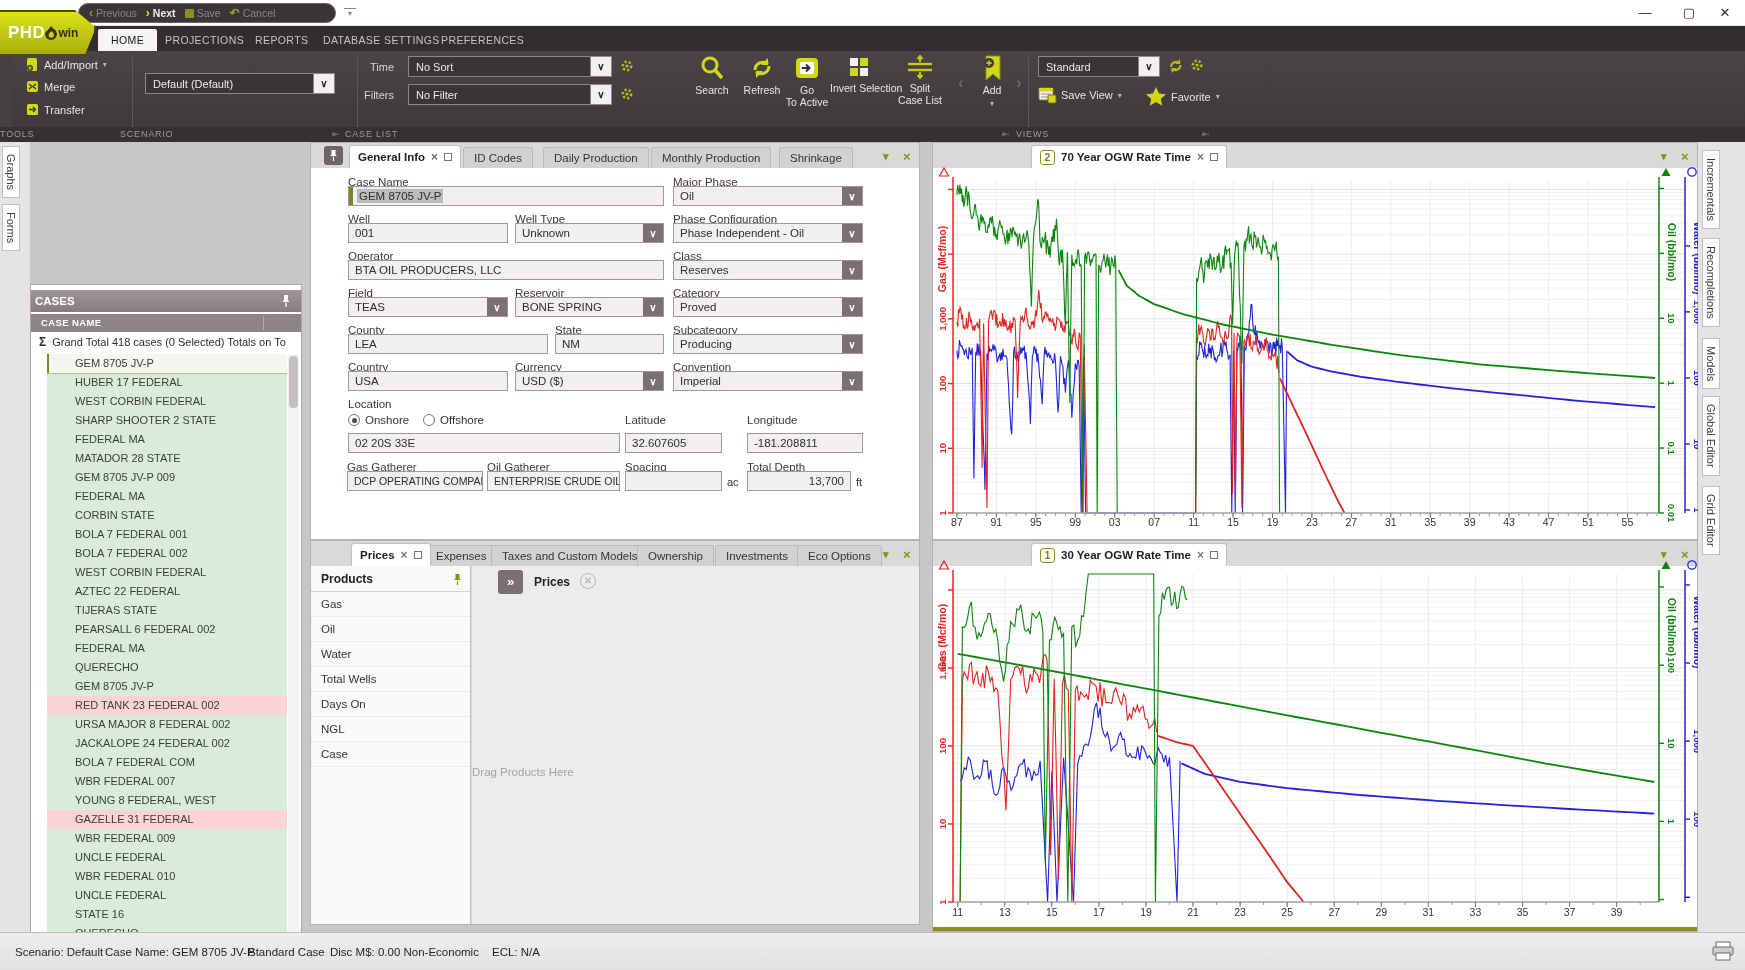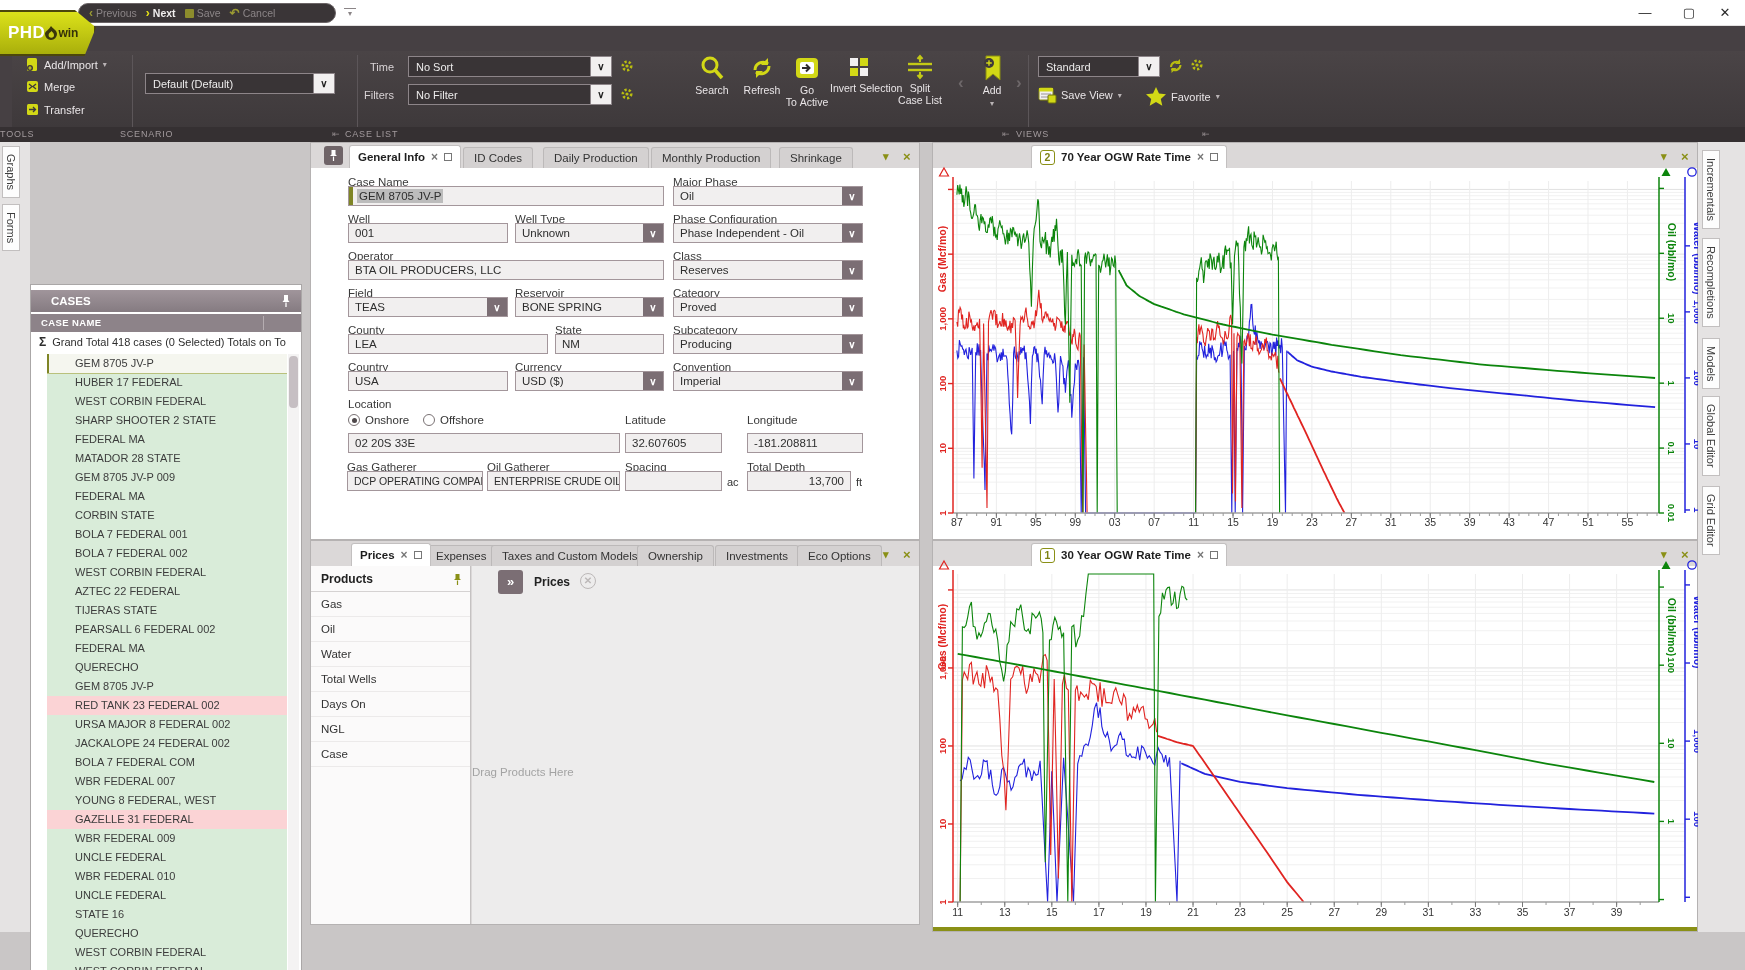--- a/index.html
+++ b/index.html
@@ -37,21 +37,21 @@
 .ddark{position:absolute;height:21px;background:#393436;border:1px solid #8d8589;display:flex;align-items:center;color:#ecebeb;font-size:11px;cursor:pointer}
 .ddark span.v{flex:1;padding-left:7px}
 .ddw{width:21px;height:100%;background:#f2f0f0;color:#222;font-weight:bold;font-size:10px;display:flex;align-items:center;justify-content:center;border-left:1px solid #8d8589}
 .rsmall{position:absolute;color:#d9d4d6;font-size:11px}
 .navgl{position:absolute;color:#6e686a;font-size:17px;font-weight:bold;cursor:pointer}
 
 .rail{background:#e5e3e3}
 .vtab{position:absolute;background:#fdfdfd;border:1px solid #c2bfbf;color:#3d3d3d;font-size:11px;writing-mode:vertical-rl;text-align:center;padding:7px 2px;cursor:pointer}
 
 #cases{left:30px;top:142px;width:272px;height:783px;background:#fff;border:1px solid #aaa7a7}
-#casehdr{left:0;top:5px;width:270px;height:22px;background:linear-gradient(#a0959b,#857b81);color:#fff;font-weight:bold;font-size:11.5px;line-height:22px;padding-left:20px}
+#casehdr{left:0;top:5px;width:270px;height:22px;background:linear-gradient(#a0959b,#857b81);color:#fff;font-weight:bold;font-size:11.5px;line-height:22px;padding-left:4px}
 #colhdr{left:0;top:29px;width:270px;height:18px;background:#8d8389;color:#fff;font-weight:bold;font-size:9.5px;letter-spacing:.4px;line-height:18px;padding-left:10px}
 #colhdr .cdv{position:absolute;left:232px;top:2px;width:1px;height:14px;background:#b5adb1}
 #sumrow{left:0;top:47px;width:270px;height:20px;background:#fff;font-size:11px;color:#2e2e2e;line-height:20px;white-space:nowrap;overflow:hidden}
 #sumrow b{font-size:12px;padding:0 6px 0 8px}
 #caserows{left:16px;top:69px;width:240px;height:648px;overflow:hidden}
 .crow{height:19px;line-height:19px;font-size:11px;color:#3c3c3c;padding-left:28px;background:#d9ecd9;white-space:nowrap;overflow:hidden;cursor:pointer}
 .crow.pink{background:#fbd3d5}
 .crow.sel{background:#f5f6ef;outline:1px solid #b9c17c;position:relative}
 .crow.sel::before{content:"";position:absolute;left:-3px;top:0;width:5px;height:100%;background:#7f8526}
 #vscroll{left:257px;top:69px;width:11px;height:648px;background:#f4f3f3}
@@ -130,20 +130,27 @@
   <div id="logo" class="abs">
       <b>PHD</b>
       <svg width="13" height="15" viewBox="0 0 13 15">
         <path d="M6 0c2 3 6 4 6 8a6 6 0 0 1-12 0C0 5 4 4 6 0z" fill="#3a360b"></path>
         <path d="M6.5 5c1 1.5 2.5 2 2.5 4a2.7 2.7 0 0 1-5.4 0C3.6 7 5.5 6.5 6.5 5z" fill="#c7cd14"></path>
       </svg>
       <i>win</i>
     </div>
 
   <div id="ribbon" class="abs">
+    <div id="rtabs" class="abs">
+      <span class="rtab act" style="left:98px">HOME</span>
+      <span class="rtab" style="left:152px">PROJECTIONS</span>
+      <span class="rtab" style="left:242px">REPORTS</span>
+      <span class="rtab" style="left:310px">DATABASE SETTINGS</span>
+      <span class="rtab" style="left:428px">PREFERENCES</span>
+    </div>
     <div id="rbody" class="abs">
 
       <div class="rbtn" style="left:14px;top:6px">
           <svg width="13" height="15">
             <rect x="1" y="1" width="10" height="13" rx="1.5" class="yg"></rect>
             <circle cx="4" cy="11" r="3" fill="#3e393b"></circle>
             <path d="M4 9.3v3.4M2.3 11h3.4" stroke="#d2d816" stroke-width="1.2"></path>
           </svg>
           <span>Add/Import</span>
           <span style="color:#b9b3b5;font-size:8px">▾</span>
@@ -933,13 +940,25 @@
 
     <div class="abs rail" style="left:1698px;top:0;width:47px;height:790px">
       <div class="vtab" style="left:4px;top:8px">Incrementals</div>
       <div class="vtab" style="left:4px;top:96px">Recompletions</div>
       <div class="vtab" style="left:4px;top:196px">Models</div>
       <div class="vtab" style="left:4px;top:254px">Global Editor</div>
       <div class="vtab" style="left:4px;top:344px">Grid Editor</div>
     </div>
   </div>
 
+  <div id="statusbar" class="abs">
+    <span class="stit" style="left:15px">Scenario: Default</span>
+    <span class="stit" style="left:105px">Case Name: GEM 8705 JV-P</span>
+    <span class="stit" style="left:248px">Standard Case</span>
+    <span class="stit" style="left:330px">Disc M$: 0.00  Non-Economic</span>
+    <span class="stit" style="left:492px">ECL: N/A</span>
+    <svg class="abs" style="left:1712px;top:8px" width="22" height="20">
+        <rect x="4" y="1" width="14" height="6" fill="#fff" stroke="#6a6a6a"></rect>
+        <rect x="1" y="6" width="20" height="8" rx="1" fill="#cfcccc" stroke="#6a6a6a"></rect>
+        <rect x="4" y="12" width="14" height="7" fill="#fff" stroke="#6a6a6a"></rect>
+      </svg>
+  </div>
 </div>
 
 </body></html>

